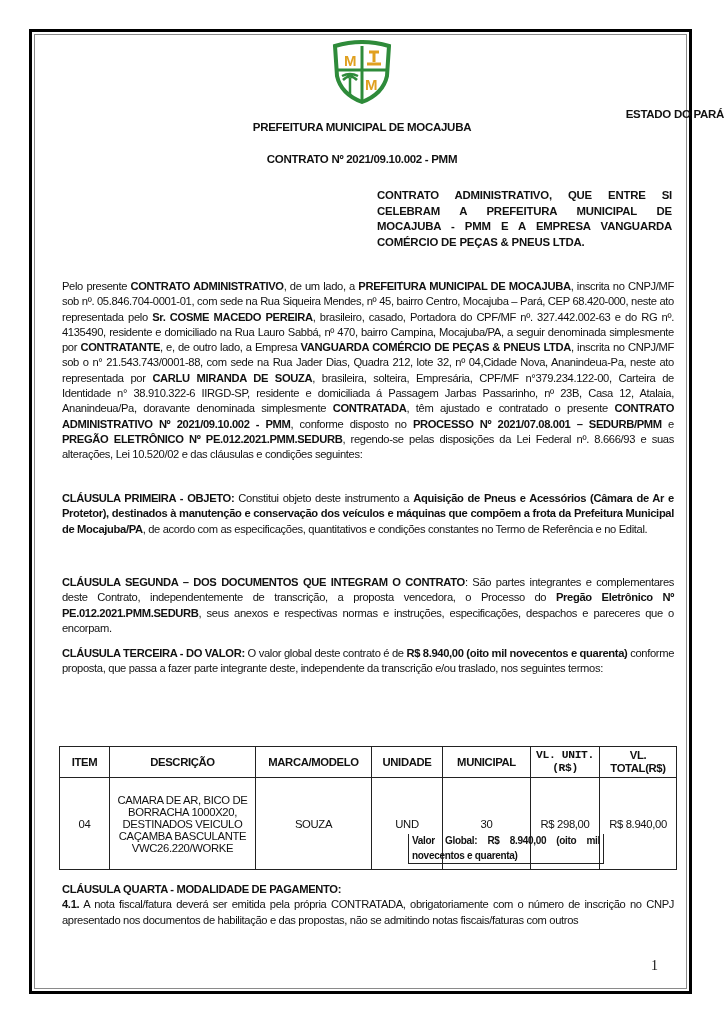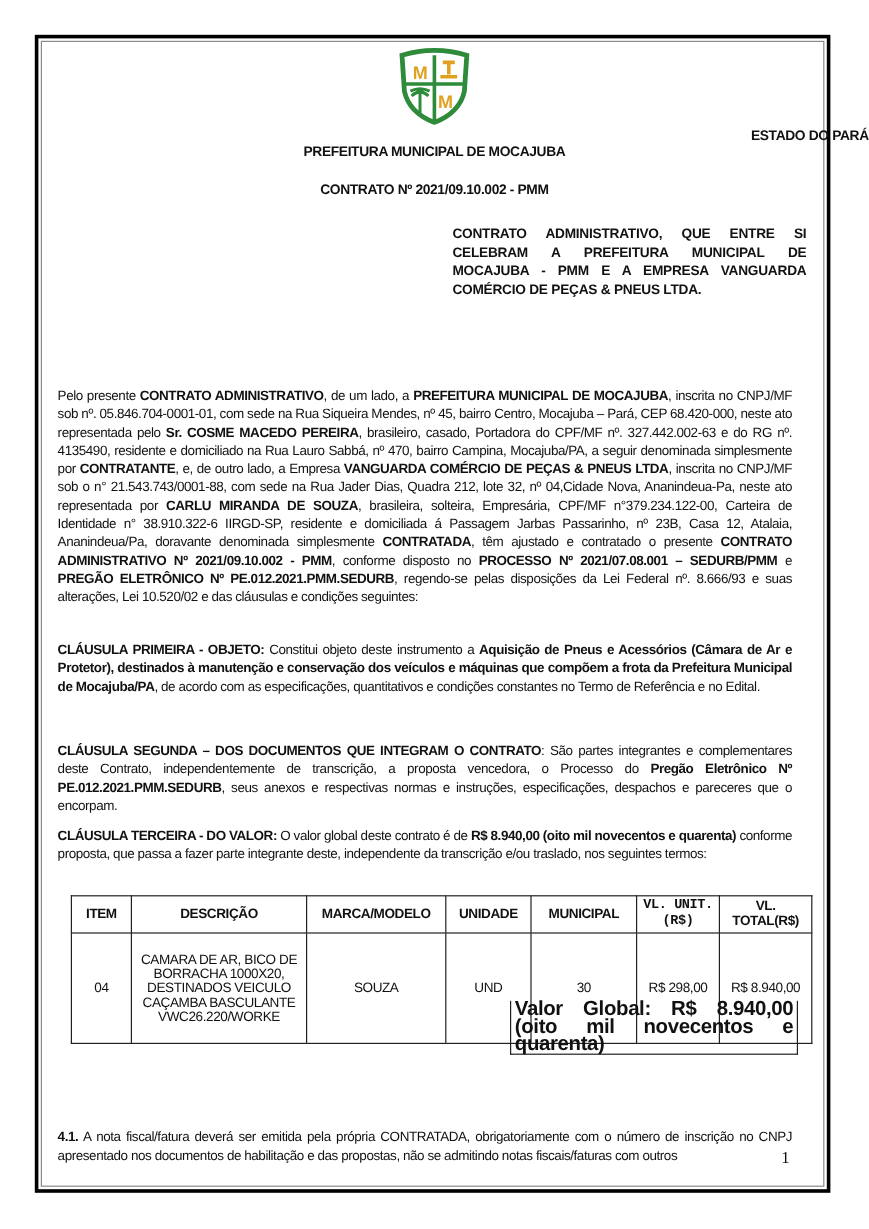--- a/index.html
+++ b/index.html
@@ -7,28 +7,28 @@
          font-family: "Liberation Sans Narrow", "Liberation Sans", sans-serif; color: #111; }
   .frame-outer { position: absolute; left: 29px; top: 29px; width: 663px; height: 965px;
                  border: 3px solid #000; box-sizing: border-box; }
   .frame-inner { position: absolute; left: 34px; top: 34px; width: 653px; height: 955px;
                  border: 1px solid #8a8a8a; box-sizing: border-box; }
   .cond { font-size: 11.2px; letter-spacing: -0.35px; line-height: 15.3px; }
   .logo { position: absolute; left: 331px; top: 40px; width: 62px; height: 64px; }
   .hdr { position: absolute; left: 0; width: 724px; text-align: center; font-weight: bold; font-size: 11.5px; letter-spacing: -0.3px; }
   .summary { position: absolute; left: 377px; top: 188px; width: 295px; font-weight: bold; font-size: 11.4px;
              line-height: 15.6px; text-align: justify; text-align-last: left; letter-spacing: -0.2px; }
-  .para { position: absolute; left: 48px; width: 612px; text-align: justify; margin-top: 44px; }
+  .para { position: absolute; left: 62px; width: 612px; text-align: justify; }
   .para b { font-weight: bold; }
   table.items { position: absolute; left: 59px; top: 746px; border-collapse: collapse; font-size: 11.3px; letter-spacing: -0.35px; }
   table.items th, table.items td { border: 1px solid #222; text-align: center; vertical-align: middle; padding: 0 3px; }
   table.items th { font-weight: bold; height: 30px; line-height: 13px; }
   table.items td { line-height: 12px; }
-  .global { position: absolute; left: 425px; top: 834px; width: 240px; border: 1px solid #222; border-top: none;
-            font-weight: bold; font-size: 17px; line-height: 14.5px; padding: 0 3px; box-sizing: border-box;
+  .global { position: absolute; left: 408px; top: 834px; width: 196px; border: 1px solid #222; border-top: none;
+            font-weight: bold; font-size: 10px; line-height: 14.5px; padding: 0 3px; box-sizing: border-box;
             text-align: justify; text-align-last: left; letter-spacing: -0.3px; }
   .pagenum { position: absolute; left: 651px; top: 958px; font-family: "Liberation Serif", serif; font-size: 14px; }
 </style>
 </head>
 <body>
 
 <div class="frame-outer"></div>
 <div class="frame-inner"></div>
 
 <svg class="logo" viewBox="0 0 62 64">
@@ -73,17 +73,17 @@
       <td>UND</td>
       <td>30</td>
       <td>R$ 298,00</td>
       <td>R$ 8.940,00</td>
     </tr>
   </tbody>
 </table>
 <div class="global cond">Valor Global: R$ 8.940,00 (oito mil novecentos e quarenta)</div>
 
 <div class="para cond" style="top:882px;">
-  <br>
+  <b>CLÁUSULA QUARTA - MODALIDADE DE PAGAMENTO:</b><br>
   <b>4.1.</b><span> A nota fiscal/fatura deverá ser emitida pela própria CONTRATADA, obrigatoriamente com o número de inscrição no CNPJ apresentado nos documentos de habilitação e das propostas, não se admitindo notas fiscais/faturas com outros</span>
 </div>
 
 <div class="pagenum">1</div>
 
 </body></html>

